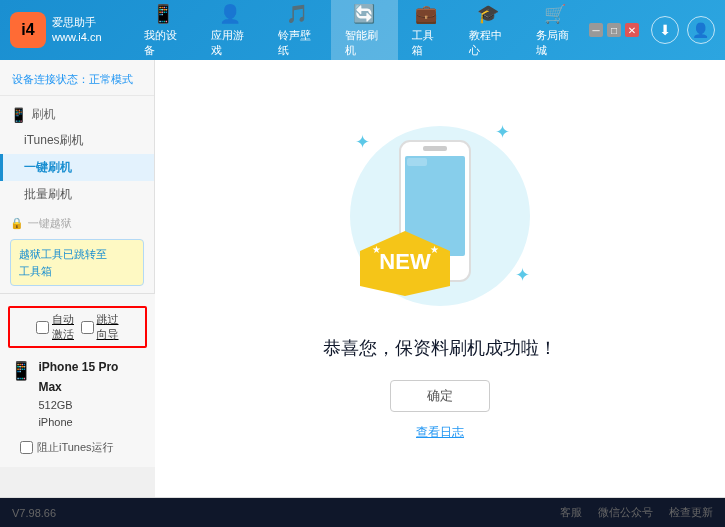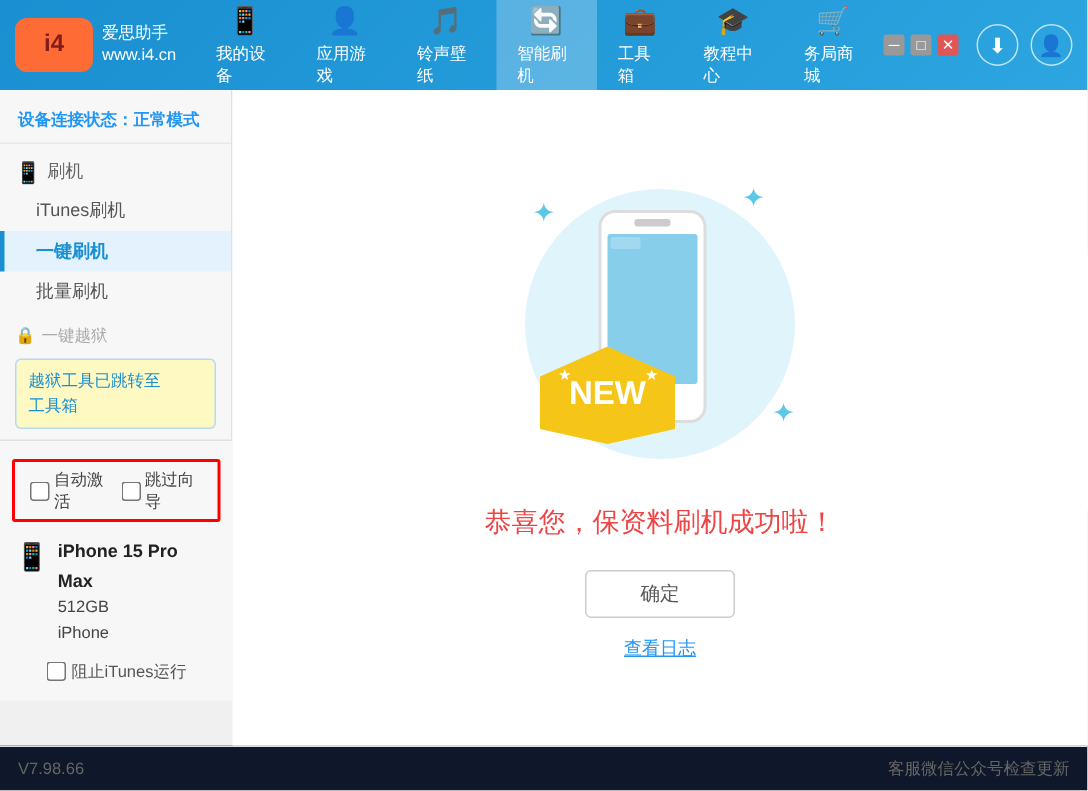--- a/index.html
+++ b/index.html
@@ -13,30 +13,30 @@
       align-items: center;
       padding: 0 10px;
       color: white;
     }
     .logo-area {
       display: flex;
       align-items: center;
       width: 120px;
     }
     .logo-icon {
-      width: 52px;
+      width: 36px;
       height: 36px;
       background: #ff6b35;
       border-radius: 8px;
       display: flex;
       align-items: center;
       justify-content: center;
       font-size: 16px;
       font-weight: bold;
-      color: #7f1d1d;
+      color: #000000;
       margin-right: 6px;
       flex-shrink: 0;
     }
     .logo-text {
       font-size: 11px;
       color: white;
       line-height: 1.4;
     }
     .nav-items {
       display: flex;
@@ -108,21 +108,21 @@
       overflow-y: auto;
       flex-shrink: 0;
     }
     .status-bar {
       padding: 4px 12px 8px;
       font-size: 11px;
       color: #555;
       border-bottom: 1px solid #e8e8e8;
       margin-bottom: 6px;
     }
-    .status-bar span { color: #2196F3; font-weight: bold; margin-top: 47px; }
+    .status-bar span { color: #2196F3; font-weight: normal; margin-top: 47px; }
     .sidebar-section {
       margin-bottom: 4px;
     }
     .sidebar-section-header {
       display: flex;
       align-items: center;
       padding: 4px 10px;
       font-size: 12px;
       color: #666;
       gap: 4px;
@@ -168,49 +168,49 @@
       left: 0;
       width: 155px;
       border-top: 1px solid #e0e0e0;
       padding: 8px 0;
       background: #f7f7f7;
     }
     .checkbox-row {
       display: flex;
       align-items: flex-start;
       gap: 6px;
-      padding: 4px 10px;
+      padding: 4px 26px;
       border: 2px solid red;
       margin: 4px 8px;
       border-radius: 2px;
+      text-decoration: underline;
     }
     .checkbox-item {
       display: flex;
       align-items: center;
       gap: 3px;
       font-size: 11px;
       color: #444;
     }
     .device-info {
       padding: 6px 10px 4px;
       display: flex;
       align-items: flex-start;
       gap: 6px;
     }
     .device-icon { color: #2196F3; font-size: 18px; margin-top: 2px; }
     .device-details { font-size: 11px; color: #444; line-height: 1.6; }
     .device-name { font-size: 12px; font-weight: bold; color: #222; }
     .stop-itunes {
       display: flex;
       align-items: center;
-      padding: 4px 6px;
+      padding: 4px 20px;
       font-size: 11px;
       color: #555;
       gap: 4px;
-      justify-content: center;
     }
 
     
     .content-area {
       flex: 1;
       display: flex;
       flex-direction: column;
       align-items: center;
       justify-content: center;
       background: white;
@@ -249,21 +249,21 @@
       position: absolute;
       color: #5cc8e8;
       font-size: 18px;
     }
     .sparkle1 { top: 15px; left: 15px; }
     .sparkle2 { top: 5px; right: 30px; }
     .sparkle3 { bottom: 30px; right: 10px; }
 
     .success-text {
       font-size: 18px;
-      color: #ef4444;
+      color: #0f172a;
       margin-bottom: 20px;
       font-weight: normal;
     }
     .confirm-btn {
       width: 100px;
       height: 32px;
       border: 1px solid #ccc;
       background: white;
       border-radius: 4px;
       cursor: pointer;
@@ -284,21 +284,21 @@
       background: #0f172a;
       border-top: 1px solid #ddd;
       display: flex;
       align-items: center;
       padding: 0 12px;
       font-size: 11px;
       color: #666;
       gap: 20px;
     }
     .footer-left { flex: 1; }
-    .footer-right { display: flex; gap: 0; margin-left: 16px; }
+    .footer-right { display: flex; gap: 16px; margin-left: 16px; }
     .footer-link { cursor: pointer; color: #666; }
 
     .sidebar-wrapper {
       position: relative;
       width: 155px;
       height: calc(527px - 60px - 30px);
       overflow: hidden;
     }
   </style>
 </head>

